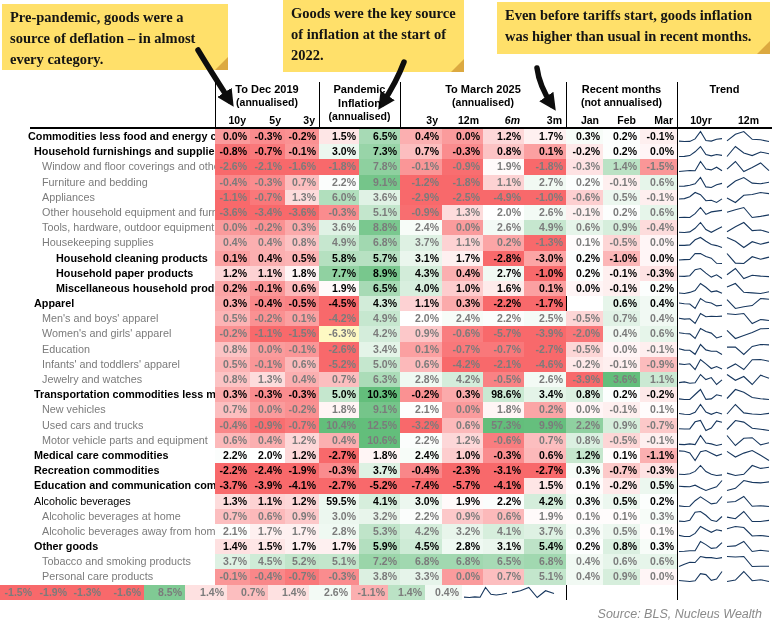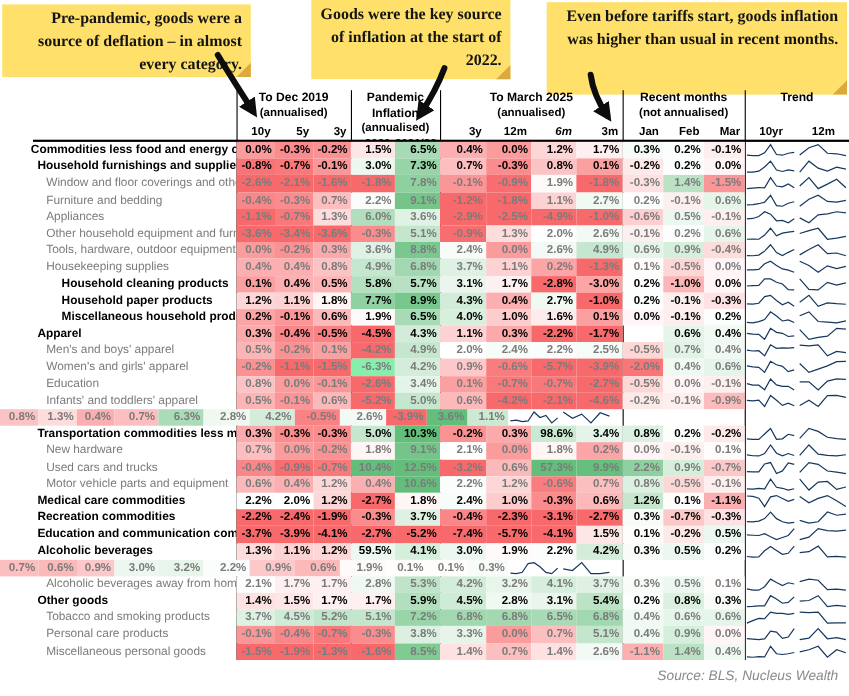--- a/index.html
+++ b/index.html
@@ -4,21 +4,21 @@
 <style>
   html,body{margin:0;padding:0;}
   body{
     width:772px;height:633px;position:relative;overflow:hidden;
     background:#ffffff;font-family:"Liberation Sans",sans-serif;
   }
   
   .note{
     position:absolute;background:#FFE06A;color:#141414;
     font-family:cursive;font-weight:700;font-size:14.5px;line-height:21px;
-    text-align:right;padding:3px 8px;box-sizing:border-box;
+    text-align:left;padding:3px 8px;box-sizing:border-box;
   }
   .fold{
     position:absolute;right:0;bottom:0;width:0;height:0;
     border-bottom:13px solid #DCA940;border-left:13px solid transparent;
   }
   
   #hdr{position:absolute;left:215px;top:82px;height:46px;display:flex;}
   .hgroup{display:flex;flex-direction:column;box-sizing:border-box;}
   .htitle{font-weight:700;font-size:11px;text-align:center;line-height:14px;color:#000;}
   .hsub{font-weight:700;font-size:10.5px;text-align:center;line-height:13px;color:#000;}
@@ -45,21 +45,21 @@
 <body>
 
 <div class="note" style="left:2px;top:4px;width:226px;height:66px;">
   <span>Pre-pandemic, goods were a source of deflation – in almost every category.</span>
   <span class="fold"></span>
 </div>
 <div class="note" style="left:283px;top:0px;width:181px;height:72px;">
   <span>Goods were the key source of inflation at the start of 2022.</span>
   <span class="fold"></span>
 </div>
-<div class="note" style="left:497px;top:2px;width:273px;height:84px;">
+<div class="note" style="left:497px;top:2px;width:273px;height:52px;">
   <span>Even before tariffs start, goods inflation was higher than usual in recent months.</span>
   <span class="fold"></span>
 </div>
 
 <svg id="arrows" width="772" height="633">
   <defs>
     <marker id="ah" viewBox="0 0 10 10" refX="6" refY="5" markerWidth="3.1" markerHeight="3.1" orient="auto-start-reverse">
       <path d="M0,0 L10,5 L0,10 z" fill="#0d0d0d"></path>
     </marker>
   </defs>
@@ -394,21 +394,21 @@
         </svg></div>
       <div class="spark" style="width: 47px;"><svg width="47" height="15.19">
           <polyline points="2.0,2.8 10.4,3.5 18.8,2.5 27.2,12.5 35.6,8.5 44.0,9.5" fill="none" stroke="#17375E" stroke-width="1.1"></polyline>
         </svg></div>
     </div>
     <div class="row">
       <div class="rlabel" style="padding-left: 42px; font-weight: 400; color: rgb(123, 123, 123);">Women's and girls' apparel</div>
       <div class="cell" style="width: 35px; background: rgb(250, 145, 146); color: rgb(123, 123, 123);">-0.2%</div>
       <div class="cell" style="width: 35px; background: rgb(248, 105, 107); color: rgb(123, 123, 123);">-1.1%</div>
       <div class="cell" style="width: 34px; background: rgb(248, 105, 107); color: rgb(123, 123, 123);">-1.5%</div>
-      <div class="cell" style="width: 40px; background: #86efac; color: rgb(123, 123, 123);">-6.3%</div>
+      <div class="cell" style="width: 40px; background: #fef9c3; color: rgb(123, 123, 123);">-6.3%</div>
       <div class="cell" style="width: 41px; background: rgb(212, 237, 219); color: rgb(123, 123, 123);">4.2%</div>
       <div class="cell" style="width: 42px; background: rgb(252, 200, 201); color: rgb(123, 123, 123);">0.9%</div>
       <div class="cell" style="width: 41px; background: rgb(249, 125, 127); color: rgb(123, 123, 123);">-0.6%</div>
       <div class="cell" style="width: 41px; background: rgb(248, 105, 107); color: rgb(123, 123, 123);">-5.7%</div>
       <div class="cell" style="width: 42px; background: rgb(248, 105, 107); color: rgb(123, 123, 123);">-3.9%</div>
       <div class="cell" style="width: 37px; background: rgb(249, 118, 120); color: rgb(123, 123, 123);">-2.0%</div>
       <div class="cell" style="width: 37px; background: rgb(241, 249, 243); color: rgb(123, 123, 123);">0.4%</div>
       <div class="cell" style="width: 37px; background: rgb(230, 245, 234); color: rgb(123, 123, 123);">0.6%</div>
       <div class="spark" style="width: 48px;"><svg width="48" height="15.19">
           <polyline points="2.0,6.7 7.4,7.5 12.8,7.9 18.1,12.5 23.5,2.5 28.9,5.6 34.3,7.1 39.6,11.9 45.0,10.2" fill="none" stroke="#17375E" stroke-width="1.1"></polyline>
@@ -453,20 +453,21 @@
       <div class="cell" style="width: 37px; background: rgb(254, 239, 239); color: rgb(123, 123, 123);">-0.1%</div>
       <div class="cell" style="width: 37px; background: rgb(252, 188, 189); color: rgb(123, 123, 123);">-0.9%</div>
       <div class="spark" style="width: 48px;"><svg width="48" height="15.19">
           <polyline points="2.0,6.9 7.4,7.5 12.8,6.8 18.1,12.5 23.5,2.5 28.9,6.8 34.3,11.5 39.6,9.5 45.0,11.9" fill="none" stroke="#17375E" stroke-width="1.1"></polyline>
         </svg></div>
       <div class="spark" style="width: 47px;"><svg width="47" height="15.19">
           <polyline points="2.0,11.6 10.4,6.9 18.8,12.5 27.2,2.7 35.6,2.5 44.0,4.3" fill="none" stroke="#17375E" stroke-width="1.1"></polyline>
         </svg></div>
     </div>
     <div class="row">
+      <div class="rlabel" style="padding-left: 42px; font-weight: 400; color: rgb(123, 123, 123);">Jewelry and watches</div>
       <div class="cell" style="width: 35px; background: rgb(252, 195, 196); color: rgb(123, 123, 123);">0.8%</div>
       <div class="cell" style="width: 35px; background: rgb(253, 220, 220); color: rgb(123, 123, 123);">1.3%</div>
       <div class="cell" style="width: 34px; background: rgb(251, 175, 176); color: rgb(123, 123, 123);">0.4%</div>
       <div class="cell" style="width: 40px; background: rgb(252, 190, 191); color: rgb(123, 123, 123);">0.7%</div>
       <div class="cell" style="width: 41px; background: rgb(171, 220, 184); color: rgb(123, 123, 123);">6.3%</div>
       <div class="cell" style="width: 42px; background: rgb(239, 249, 242); color: rgb(123, 123, 123);">2.8%</div>
       <div class="cell" style="width: 41px; background: rgb(212, 237, 219); color: rgb(123, 123, 123);">4.2%</div>
       <div class="cell" style="width: 41px; background: rgb(249, 130, 132); color: rgb(123, 123, 123);">-0.5%</div>
       <div class="cell" style="width: 42px; background: rgb(243, 250, 245); color: rgb(123, 123, 123);">2.6%</div>
       <div class="cell" style="width: 37px; background: rgb(248, 105, 107); color: rgb(123, 123, 123);">-3.9%</div>
@@ -494,21 +495,21 @@
       <div class="cell" style="width: 37px; background: rgb(252, 254, 253); color: rgb(0, 0, 0);">0.2%</div>
       <div class="cell" style="width: 37px; background: rgb(254, 233, 233); color: rgb(0, 0, 0);">-0.2%</div>
       <div class="spark" style="width: 48px;"><svg width="48" height="15.19">
           <polyline points="2.0,11.9 7.4,12.5 12.8,12.5 18.1,7.5 23.5,2.5 28.9,12.4 34.3,11.9 39.6,7.8 45.0,9.0" fill="none" stroke="#17375E" stroke-width="1.1"></polyline>
         </svg></div>
       <div class="spark" style="width: 47px;"><svg width="47" height="15.19">
           <polyline points="2.0,11.5 10.4,2.5 18.8,5.2 27.2,10.5 35.6,11.7 44.0,12.5" fill="none" stroke="#17375E" stroke-width="1.1"></polyline>
         </svg></div>
     </div>
     <div class="row">
-      <div class="rlabel" style="padding-left: 42px; font-weight: 400; color: rgb(123, 123, 123);">New hardware</div>
+      <div class="rlabel" style="padding-left: 42px; font-weight: 400; color: rgb(123, 123, 123);">New vehicles</div>
       <div class="cell" style="width: 35px; background: rgb(252, 190, 191); color: rgb(123, 123, 123);">0.7%</div>
       <div class="cell" style="width: 35px; background: rgb(250, 155, 156); color: rgb(123, 123, 123);">0.0%</div>
       <div class="cell" style="width: 34px; background: rgb(250, 145, 146); color: rgb(123, 123, 123);">-0.2%</div>
       <div class="cell" style="width: 40px; background: rgb(255, 245, 245); color: rgb(123, 123, 123);">1.8%</div>
       <div class="cell" style="width: 41px; background: rgb(117, 197, 138); color: rgb(123, 123, 123);">9.1%</div>
       <div class="cell" style="width: 42px; background: rgb(253, 254, 253); color: rgb(123, 123, 123);">2.1%</div>
       <div class="cell" style="width: 41px; background: rgb(250, 155, 156); color: rgb(123, 123, 123);">0.0%</div>
       <div class="cell" style="width: 41px; background: rgb(255, 245, 245); color: rgb(123, 123, 123);">1.8%</div>
       <div class="cell" style="width: 42px; background: rgb(251, 165, 166); color: rgb(123, 123, 123);">0.2%</div>
       <div class="cell" style="width: 37px; background: rgb(255, 245, 246); color: rgb(123, 123, 123);">0.0%</div>
@@ -620,41 +621,42 @@
       <div class="cell" style="width: 37px; background: rgb(254, 233, 233); color: rgb(0, 0, 0);">-0.2%</div>
       <div class="cell" style="width: 37px; background: rgb(236, 247, 239); color: rgb(0, 0, 0);">0.5%</div>
       <div class="spark" style="width: 48px;"><svg width="48" height="15.19">
           <polyline points="2.0,8.3 7.4,8.6 12.8,8.8 18.1,7.2 23.5,10.0 28.9,12.5 34.3,10.6 39.6,8.8 45.0,2.5" fill="none" stroke="#17375E" stroke-width="1.1"></polyline>
         </svg></div>
       <div class="spark" style="width: 47px;"><svg width="47" height="15.19">
           <polyline points="2.0,12.5 10.4,10.3 18.8,2.5 27.2,4.4 35.6,4.9 44.0,3.9" fill="none" stroke="#17375E" stroke-width="1.1"></polyline>
         </svg></div>
     </div>
     <div class="row">
-      <div class="rlabel" style="padding-left: 34px; font-weight: 700; color: rgb(0, 0, 0);">Alcoholic beverages</div>
+      <div class="rlabel" style="padding-left: 34px; font-weight: 400; color: rgb(0, 0, 0);">Alcoholic beverages</div>
       <div class="cell" style="width: 35px; background: rgb(253, 220, 220); color: rgb(0, 0, 0);">1.3%</div>
       <div class="cell" style="width: 35px; background: rgb(253, 210, 211); color: rgb(0, 0, 0);">1.1%</div>
       <div class="cell" style="width: 34px; background: rgb(253, 215, 216); color: rgb(0, 0, 0);">1.2%</div>
       <div class="cell" style="width: 40px; background: rgb(237, 248, 240); color: rgb(0, 0, 0);">59.5%</div>
       <div class="cell" style="width: 41px; background: rgb(214, 238, 220); color: rgb(0, 0, 0);">4.1%</div>
       <div class="cell" style="width: 42px; background: rgb(236, 247, 239); color: rgb(0, 0, 0);">3.0%</div>
       <div class="cell" style="width: 41px; background: rgb(255, 250, 250); color: rgb(0, 0, 0);">1.9%</div>
       <div class="cell" style="width: 41px; background: rgb(251, 253, 252); color: rgb(0, 0, 0);">2.2%</div>
       <div class="cell" style="width: 42px; background: rgb(212, 237, 219); color: rgb(0, 0, 0);">4.2%</div>
       <div class="cell" style="width: 37px; background: rgb(247, 252, 248); color: rgb(0, 0, 0);">0.3%</div>
       <div class="cell" style="width: 37px; background: rgb(236, 247, 239); color: rgb(0, 0, 0);">0.5%</div>
       <div class="cell" style="width: 37px; background: rgb(252, 254, 253); color: rgb(0, 0, 0);">0.2%</div>
       <div class="spark" style="width: 48px;"><svg width="48" height="15.19">
           <polyline points="2.0,11.9 7.4,12.5 12.8,12.2 18.1,6.7 23.5,2.8 28.9,6.4 34.3,9.9 39.6,9.0 45.0,2.5" fill="none" stroke="#17375E" stroke-width="1.1"></polyline>
         </svg></div>
       <div class="spark" style="width: 47px;"><svg width="47" height="15.19">
           <polyline points="2.0,8.3 10.4,7.5 18.8,2.5 27.2,12.3 35.6,11.8 44.0,12.5" fill="none" stroke="#17375E" stroke-width="1.1"></polyline>
         </svg></div>
     </div>
     <div class="row">
+      <div class="rlabel" style="padding-left: 42px; font-weight: 400; color: rgb(123, 123, 123);">Alcoholic beverages at home</div>
       <div class="cell" style="width: 35px; background: rgb(252, 190, 191); color: rgb(123, 123, 123);">0.7%</div>
       <div class="cell" style="width: 35px; background: rgb(252, 185, 186); color: rgb(123, 123, 123);">0.6%</div>
       <div class="cell" style="width: 34px; background: rgb(252, 200, 201); color: rgb(123, 123, 123);">0.9%</div>
       <div class="cell" style="width: 40px; background: rgb(236, 247, 239); color: rgb(123, 123, 123);">3.0%</div>
       <div class="cell" style="width: 41px; background: rgb(232, 245, 235); color: rgb(123, 123, 123);">3.2%</div>
       <div class="cell" style="width: 42px; background: rgb(251, 253, 252); color: rgb(123, 123, 123);">2.2%</div>
       <div class="cell" style="width: 41px; background: rgb(252, 200, 201); color: rgb(123, 123, 123);">0.9%</div>
       <div class="cell" style="width: 41px; background: rgb(252, 185, 186); color: rgb(123, 123, 123);">0.6%</div>
       <div class="cell" style="width: 42px; background: rgb(255, 250, 250); color: rgb(123, 123, 123);">1.9%</div>
       <div class="cell" style="width: 37px; background: rgb(255, 252, 252); color: rgb(123, 123, 123);">0.1%</div>
@@ -745,21 +747,20 @@
       <div class="cell" style="width: 37px; background: rgb(214, 238, 220); color: rgb(123, 123, 123);">0.9%</div>
       <div class="cell" style="width: 37px; background: rgb(255, 245, 246); color: rgb(123, 123, 123);">0.0%</div>
       <div class="spark" style="width: 48px;"><svg width="48" height="15.19">
           <polyline points="2.0,11.5 7.4,12.0 12.8,12.5 18.1,11.8 23.5,4.7 28.9,5.6 34.3,11.3 39.6,10.1 45.0,2.5" fill="none" stroke="#17375E" stroke-width="1.1"></polyline>
         </svg></div>
       <div class="spark" style="width: 47px;"><svg width="47" height="15.19">
           <polyline points="2.0,12.5 10.4,11.1 18.8,2.5 27.2,11.7 35.6,10.7 44.0,12.5" fill="none" stroke="#17375E" stroke-width="1.1"></polyline>
         </svg></div>
     </div>
     <div class="row">
-      <div class="rlabel" style="padding-left: 42px; font-weight: 400; color: rgb(123, 123, 123);">Miscellaneous personal goods</div>
       <div class="cell" style="width: 35px; background: rgb(248, 105, 107); color: rgb(123, 123, 123);">-1.5%</div>
       <div class="cell" style="width: 35px; background: rgb(248, 105, 107); color: rgb(123, 123, 123);">-1.9%</div>
       <div class="cell" style="width: 34px; background: rgb(248, 105, 107); color: rgb(123, 123, 123);">-1.3%</div>
       <div class="cell" style="width: 40px; background: rgb(248, 105, 107); color: rgb(123, 123, 123);">-1.6%</div>
       <div class="cell" style="width: 41px; background: rgb(128, 202, 148); color: rgb(123, 123, 123);">8.5%</div>
       <div class="cell" style="width: 42px; background: rgb(254, 225, 225); color: rgb(123, 123, 123);">1.4%</div>
       <div class="cell" style="width: 41px; background: rgb(252, 190, 191); color: rgb(123, 123, 123);">0.7%</div>
       <div class="cell" style="width: 41px; background: rgb(254, 225, 225); color: rgb(123, 123, 123);">1.4%</div>
       <div class="cell" style="width: 42px; background: rgb(243, 250, 245); color: rgb(123, 123, 123);">2.6%</div>
       <div class="cell" style="width: 37px; background: rgb(251, 175, 176); color: rgb(123, 123, 123);">-1.1%</div>

